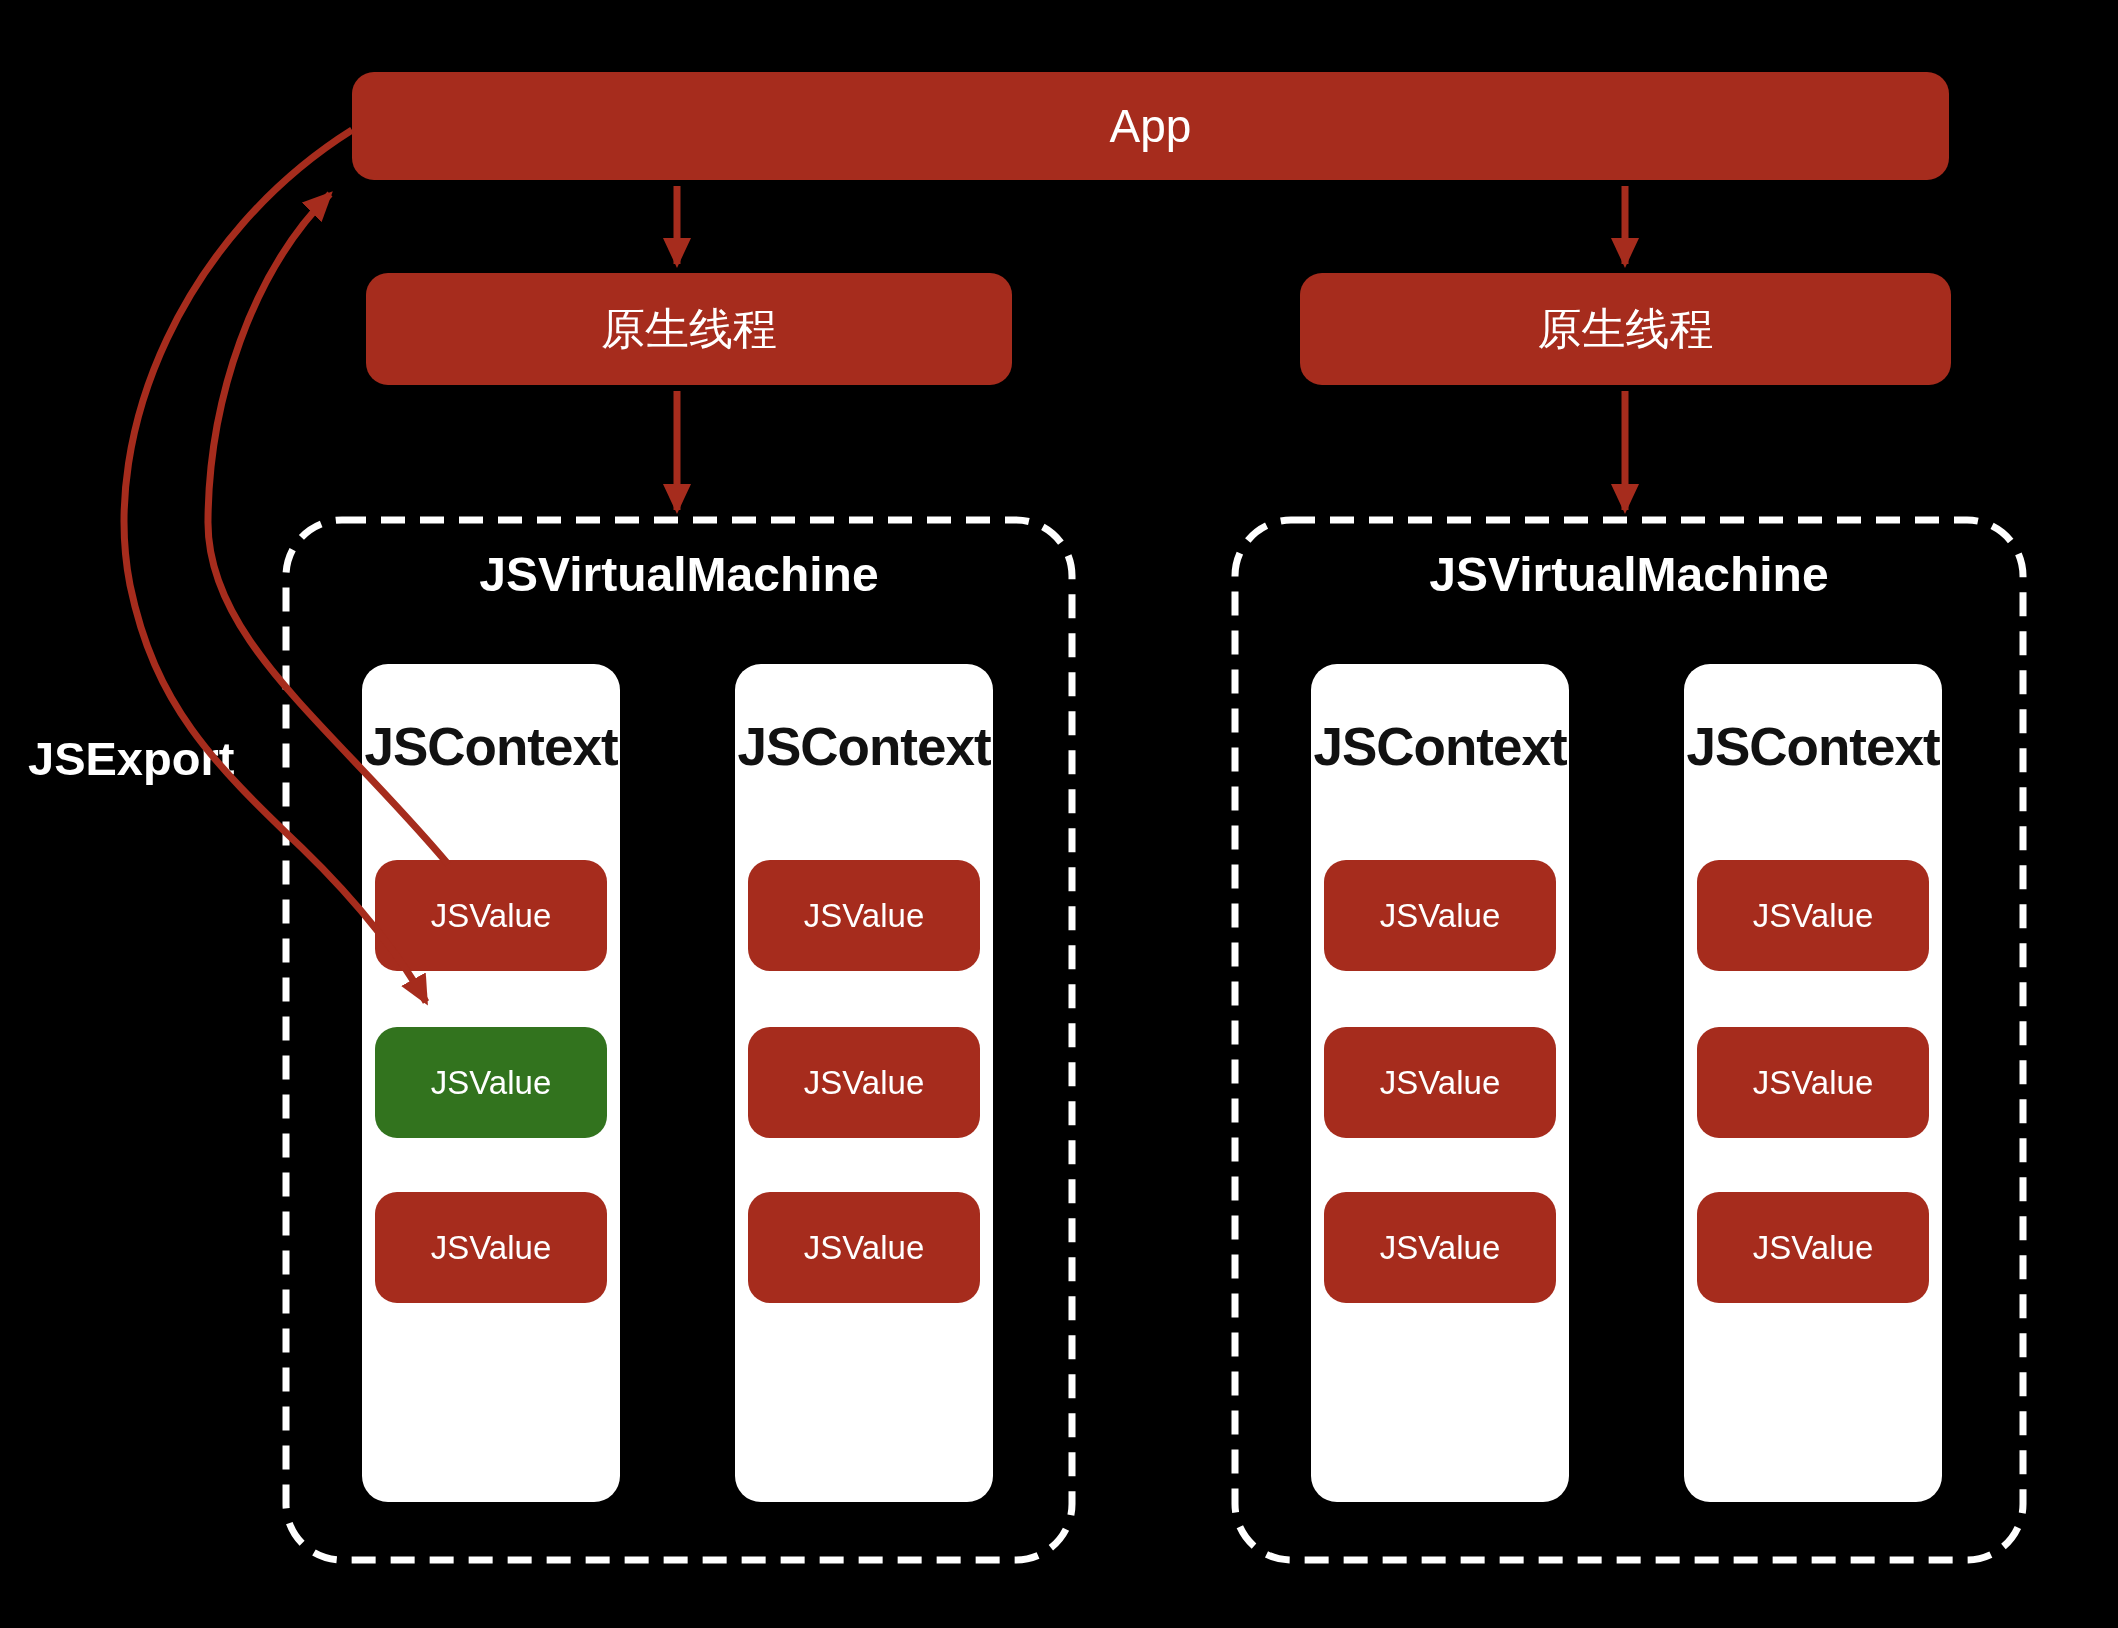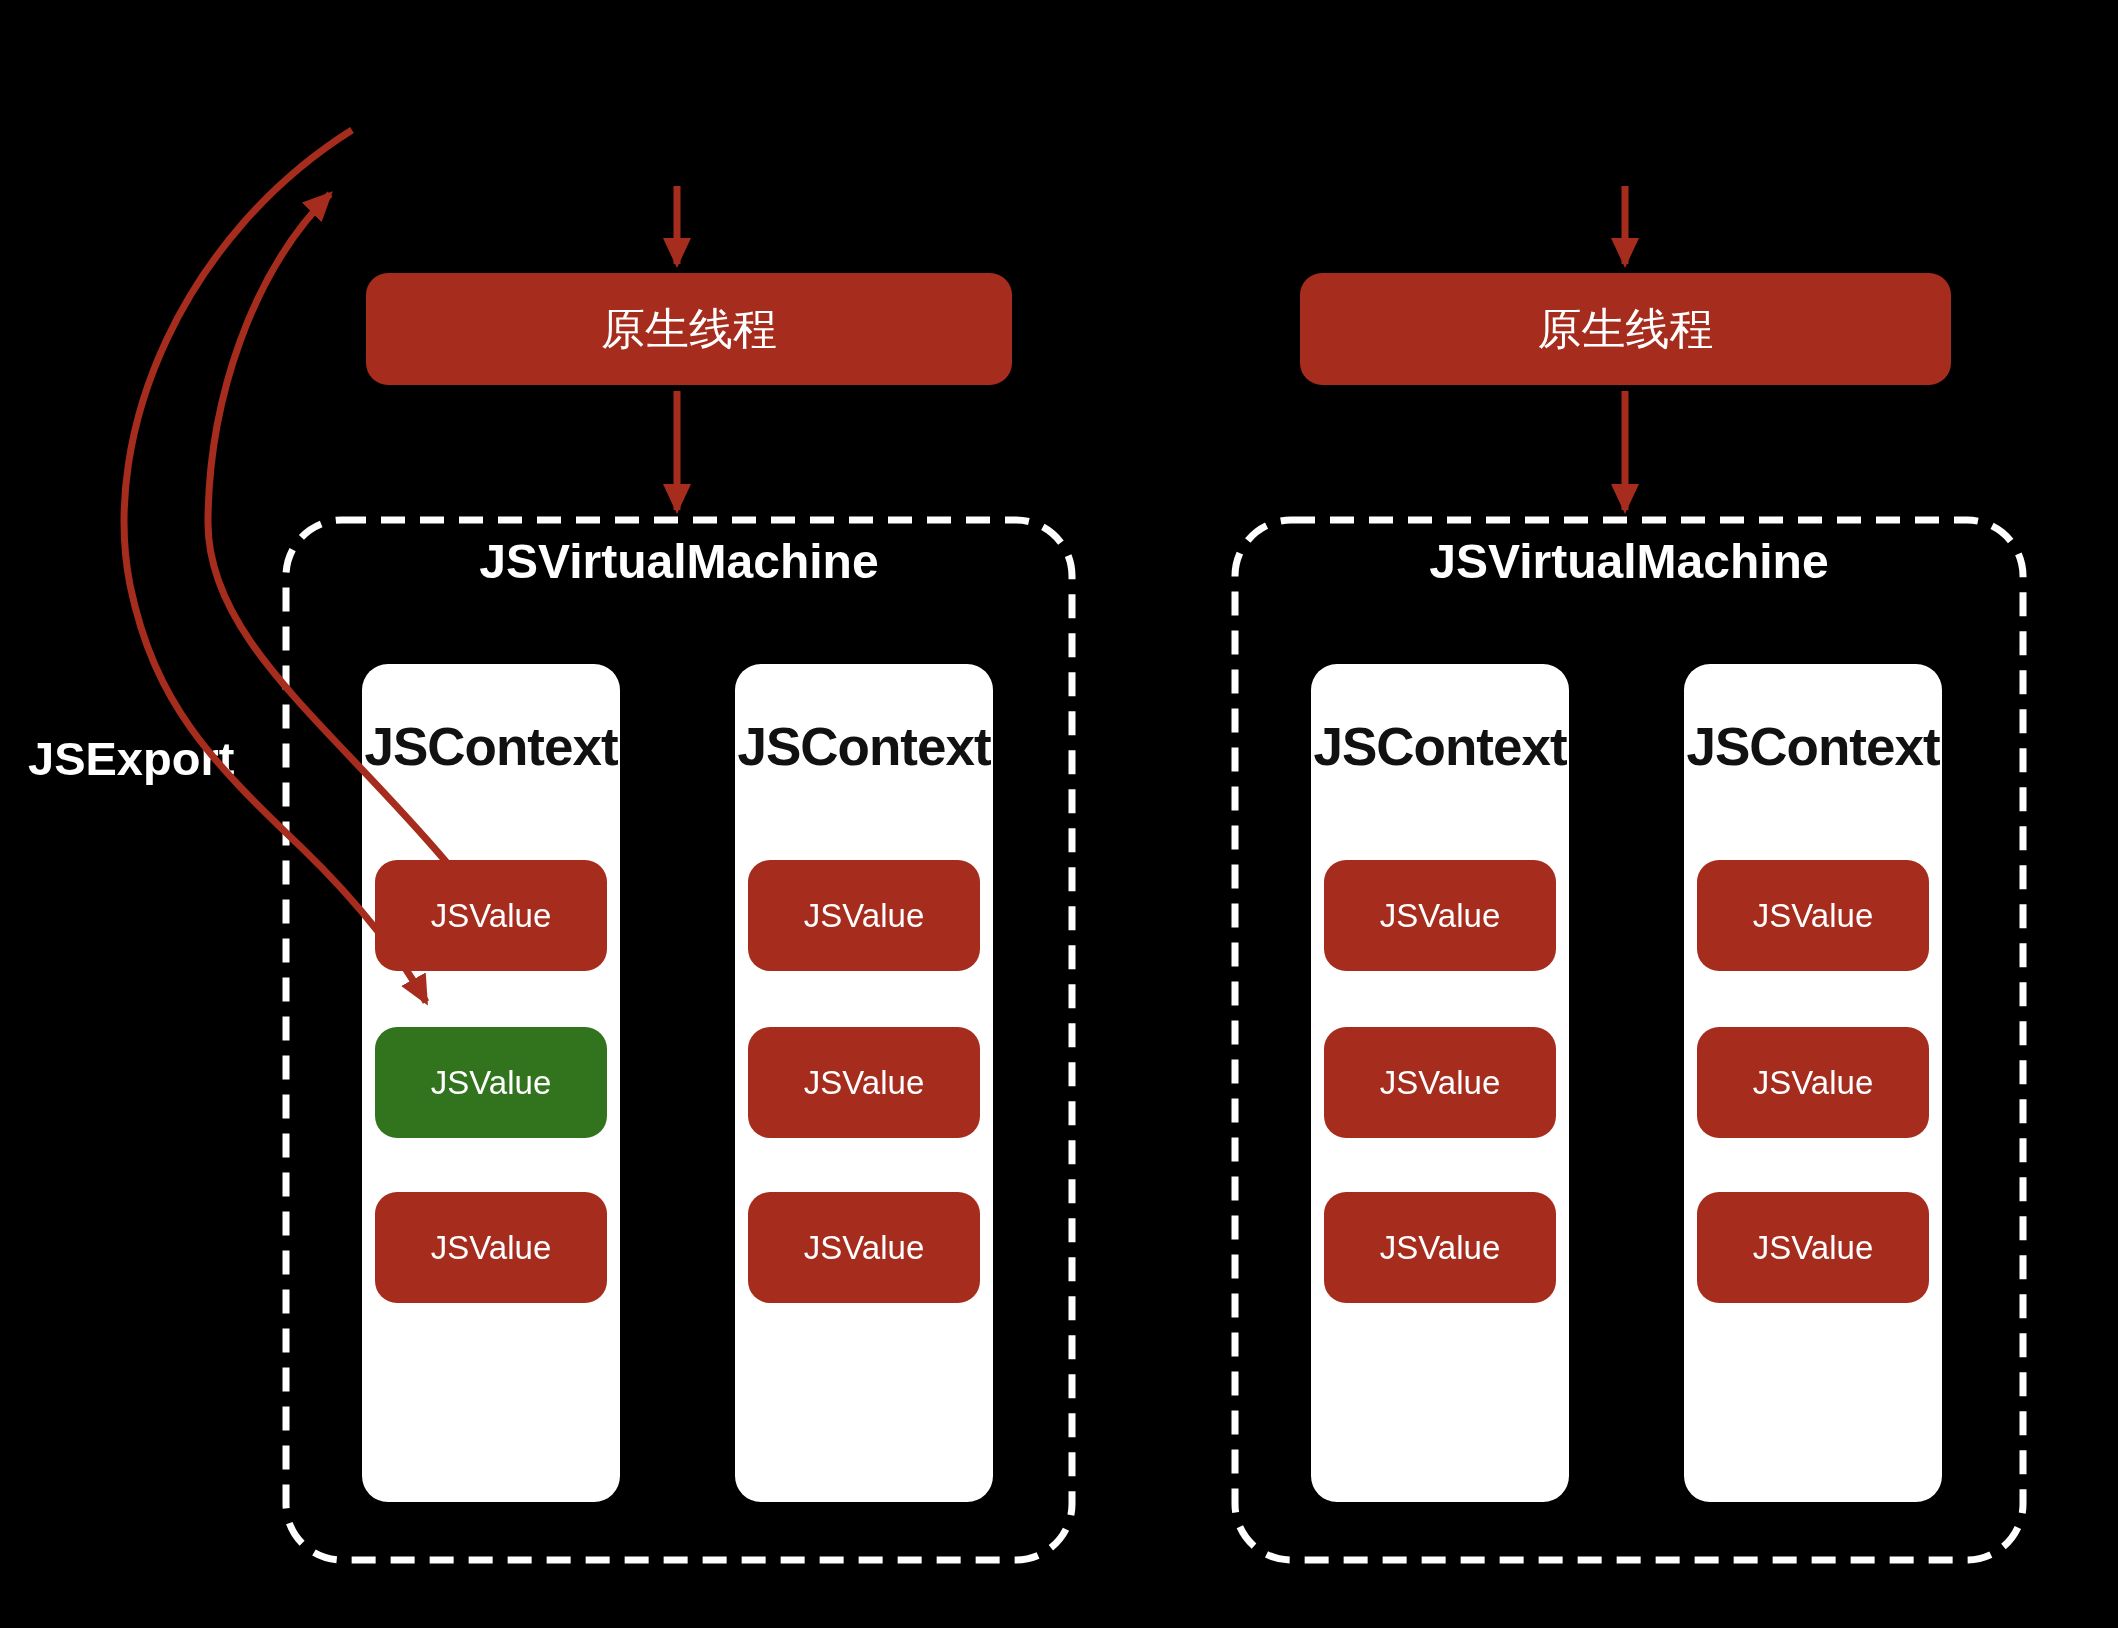--- a/index.html
+++ b/index.html
@@ -29,21 +29,21 @@
   .thread-2   { left: 1300px; top: 273px; width: 651px;  height: 112px; font-size: 44px; }
   .vm {
     position: absolute;
     top: 520px;
     height: 1040px;
   }
   .vm-1 { left: 286px;  width: 786px; }
   .vm-2 { left: 1235px; width: 788px; }
   .vm-title {
     position: absolute;
-    top: 14px;
+    top: 27px;
     left: 0;
     width: 100%;
     text-align: center;
     color: var(--white);
     font-size: 48px;
     font-weight: bold;
   }
   .jscontext {
     position: absolute;
     top: 144px;
@@ -109,20 +109,23 @@
     stroke: var(--red);
     stroke-width: 7;
   }
   .ah { fill: var(--red); }
 </style>
 </head>
 <body>
 
 <div id="canvas" style="--background: #000000; --red: #A62C1D; --green: #32731E; --white: #FFFFFF; --context_text: #111111;">
 
+  <div class="rbox app-box">
+    <span>App</span>
+  </div>
 
   <div class="rbox thread-1">
     <span>原生线程</span>
   </div>
   <div class="rbox thread-2">
     <span>原生线程</span>
   </div>
 
   <div class="jsexport-label">JSExport</div>
 

